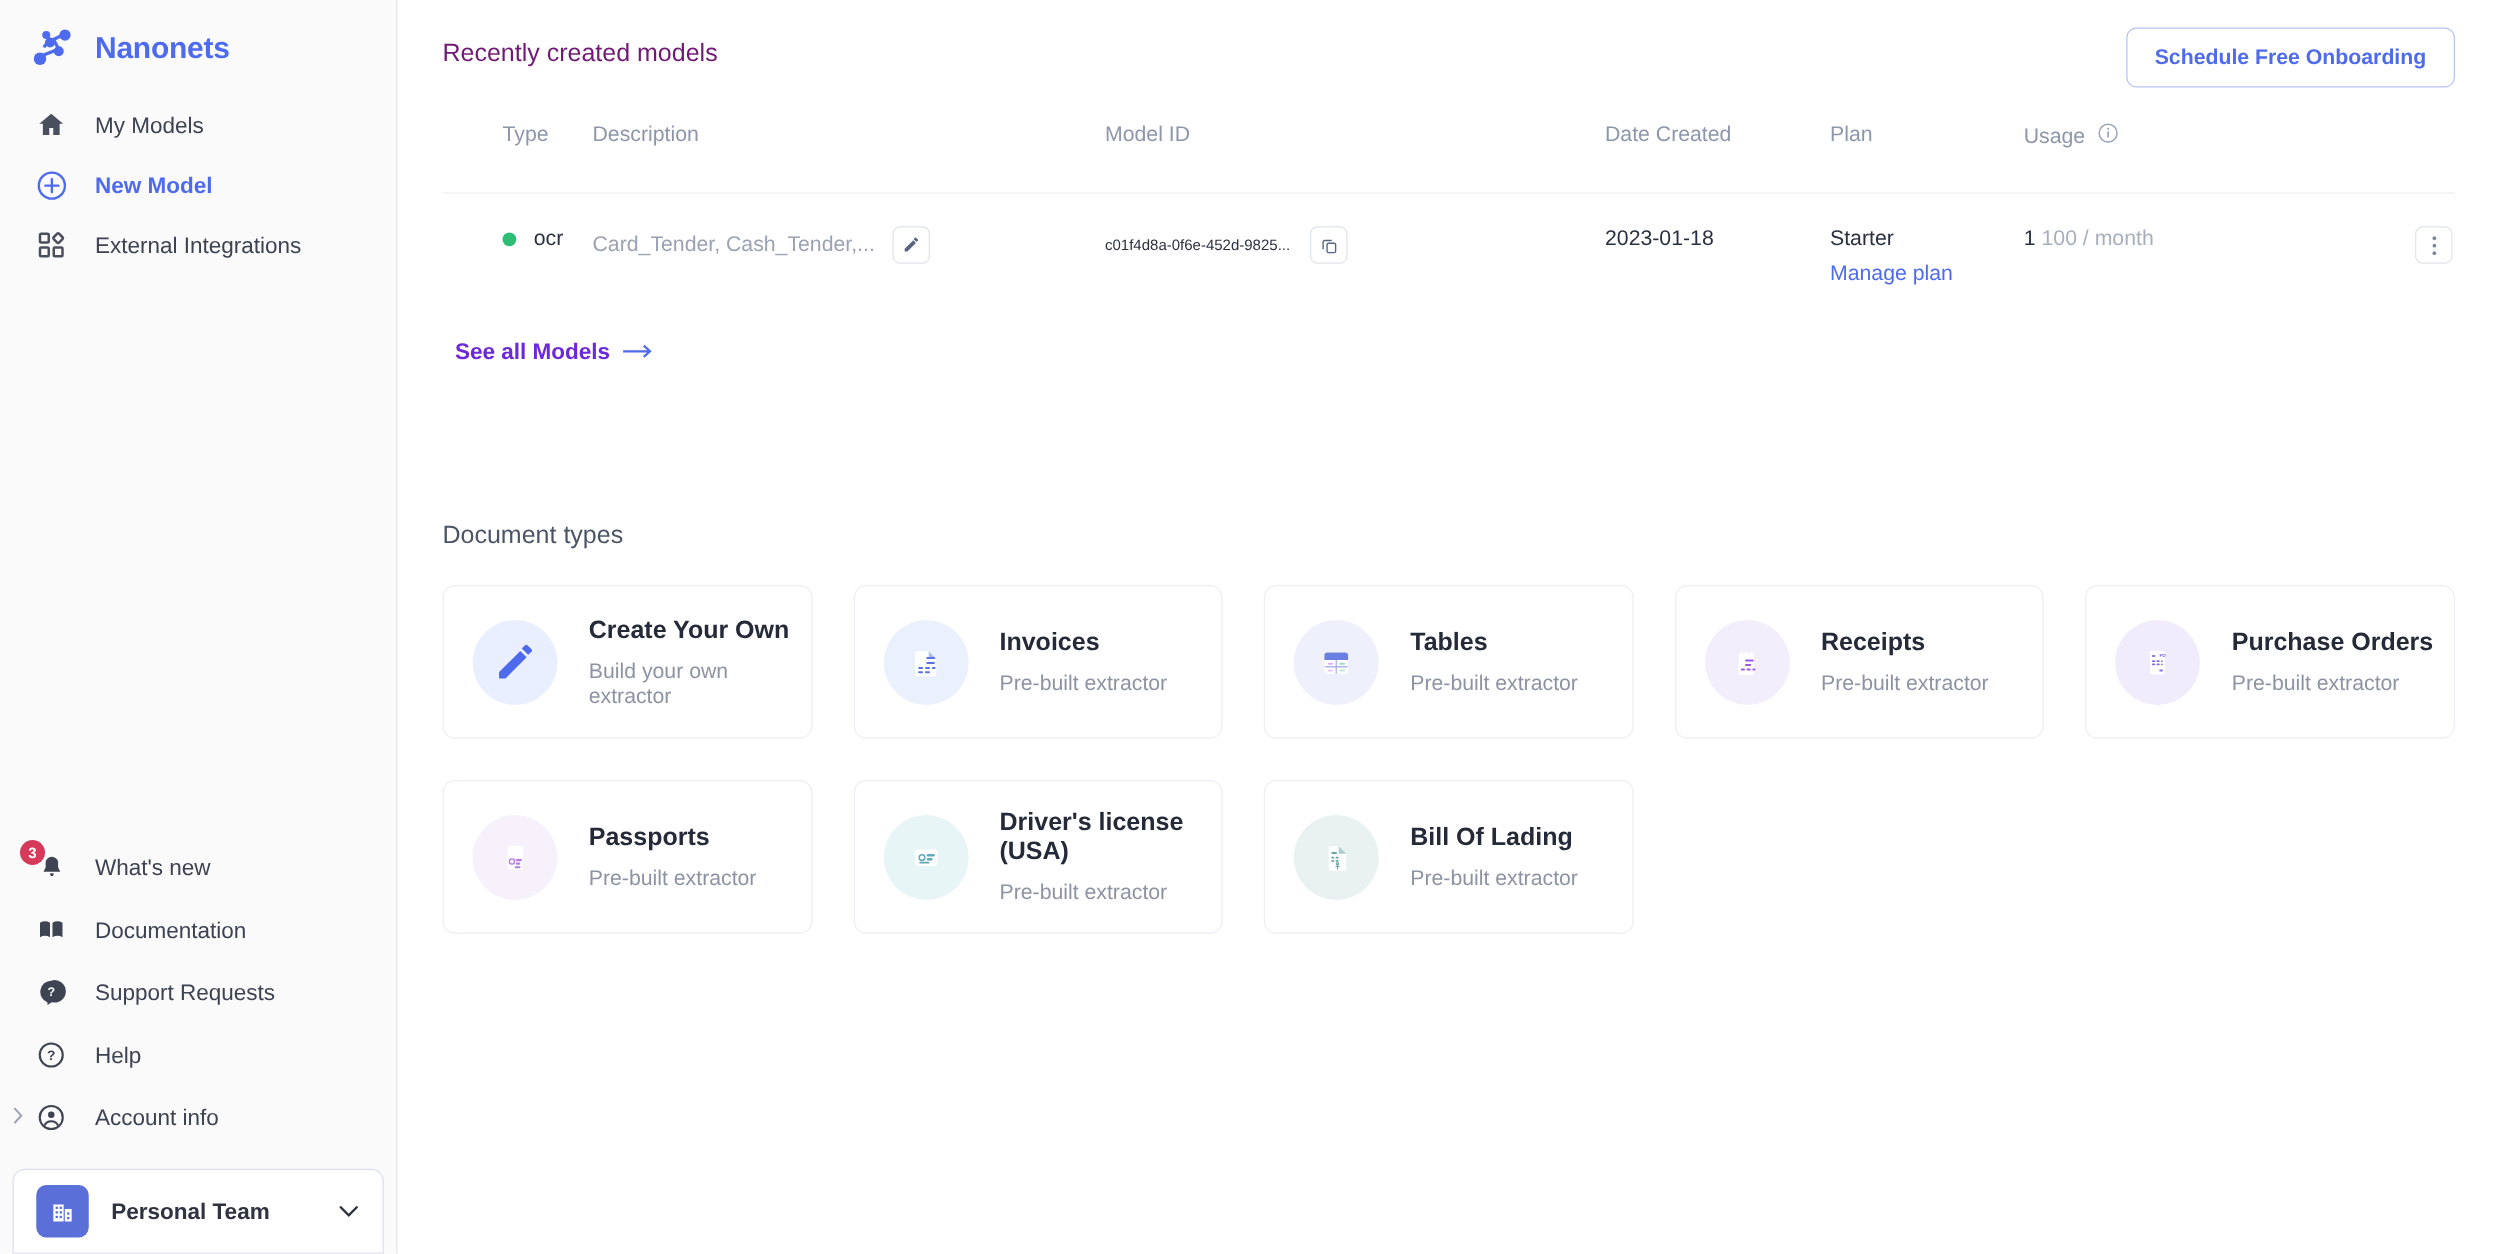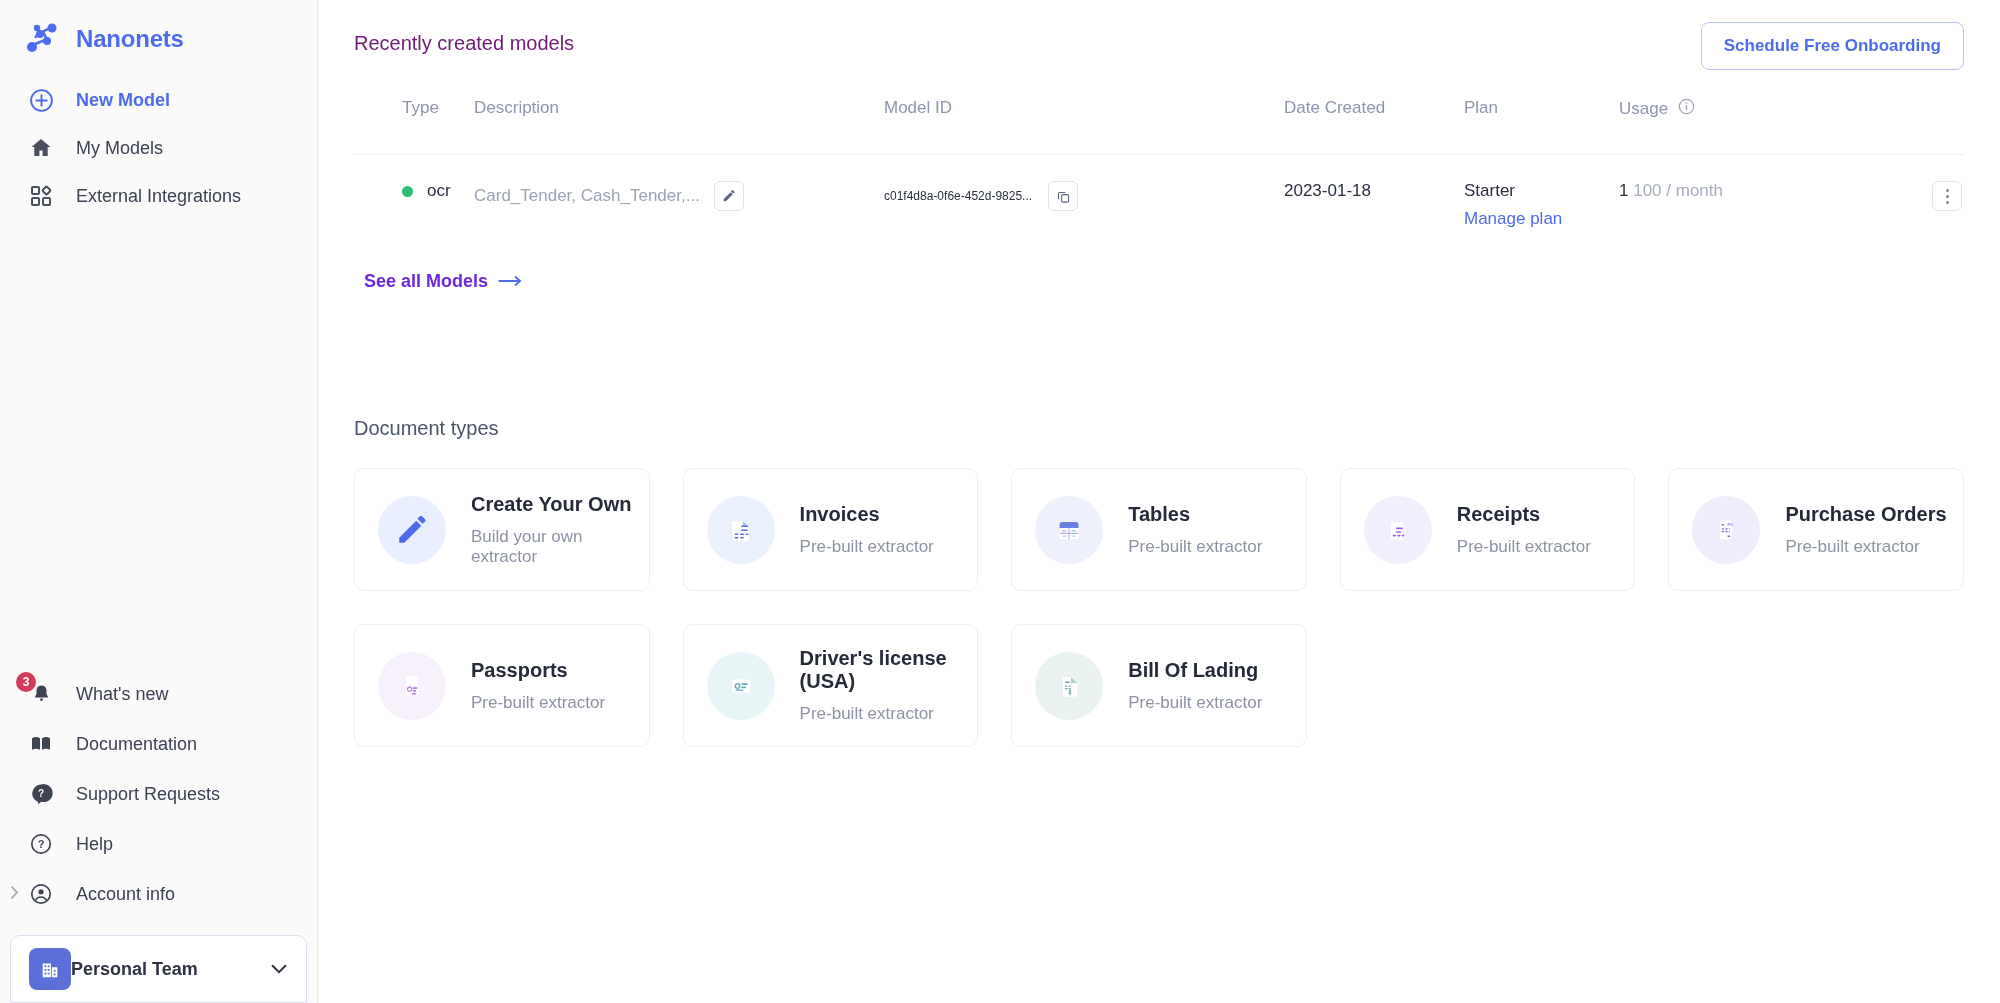--- a/index.html
+++ b/index.html
@@ -88,20 +88,21 @@
   .team-box {
     margin: 8px 10px 0 10px;
     border: 1px solid #dcdef0;
     border-top-left-radius: 10px;
     border-top-right-radius: 10px;
     background: #fff;
     height: 68px;
     display: flex;
     align-items: center;
     padding: 0 16px 0 18px;
+    gap: 18px;
     cursor: pointer;
   }
   .team-avatar {
     width: 42px; height: 42px;
     border-radius: 8px;
     background: #5b6fd8;
     display: flex; align-items: center; justify-content: center;
     flex: 0 0 42px;
   }
   .team-name {
@@ -287,36 +288,36 @@
             <rect x="19" y="12" width="11" height="2.6" transform="rotate(-26 19 12)"></rect>
             <rect x="22" y="12" width="9" height="2.6" transform="rotate(62 22 12)"></rect>
             <rect x="12" y="24" width="13" height="2.6" transform="rotate(-22 12 24)"></rect>
           </g>
         </svg>
       </span>
       <span class="brand-name">Nanonets</span>
     </div>
 
     <nav class="nav-top">
+      <div class="nav-item">
+        <span class="ico">
+          <svg width="24" height="24" viewBox="0 0 24 24" fill="#4a4f5e">
+              <path d="M12 3 2.5 11h2.8v9h5.1v-5.6h3.2V20h5.1v-9h2.8z"></path>
+            </svg>
+        </span>
+        <span class="nav-label">My Models</span>
+      </div>
       <div class="nav-item active">
         <span class="ico">
           <svg width="25" height="25" viewBox="0 0 24 24">
               <circle cx="12" cy="12" r="10" fill="none" stroke="#4f6bed" stroke-width="1.8"></circle>
               <path d="M12 7v10M7 12h10" stroke="#4f6bed" stroke-width="1.8" stroke-linecap="round"></path>
             </svg>
         </span>
         <span class="nav-label">New Model</span>
-      </div>
-      <div class="nav-item">
-        <span class="ico">
-          <svg width="24" height="24" viewBox="0 0 24 24" fill="#4a4f5e">
-              <path d="M12 3 2.5 11h2.8v9h5.1v-5.6h3.2V20h5.1v-9h2.8z"></path>
-            </svg>
-        </span>
-        <span class="nav-label">My Models</span>
       </div>
       <div class="nav-item">
         <span class="ico">
           <svg width="24" height="24" viewBox="0 0 24 24" fill="none" stroke="#4a4f5e" stroke-width="2">
             <rect x="3" y="3" width="7" height="7" rx="1"></rect>
               <rect x="3" y="14" width="7" height="7" rx="1"></rect>
             <rect x="14" y="14" width="7" height="7" rx="1"></rect>
             <rect x="14.5" y="3.5" width="6" height="6" rx="1" transform="rotate(45 17.5 6.5)"></rect>
           </svg>
         </span>

